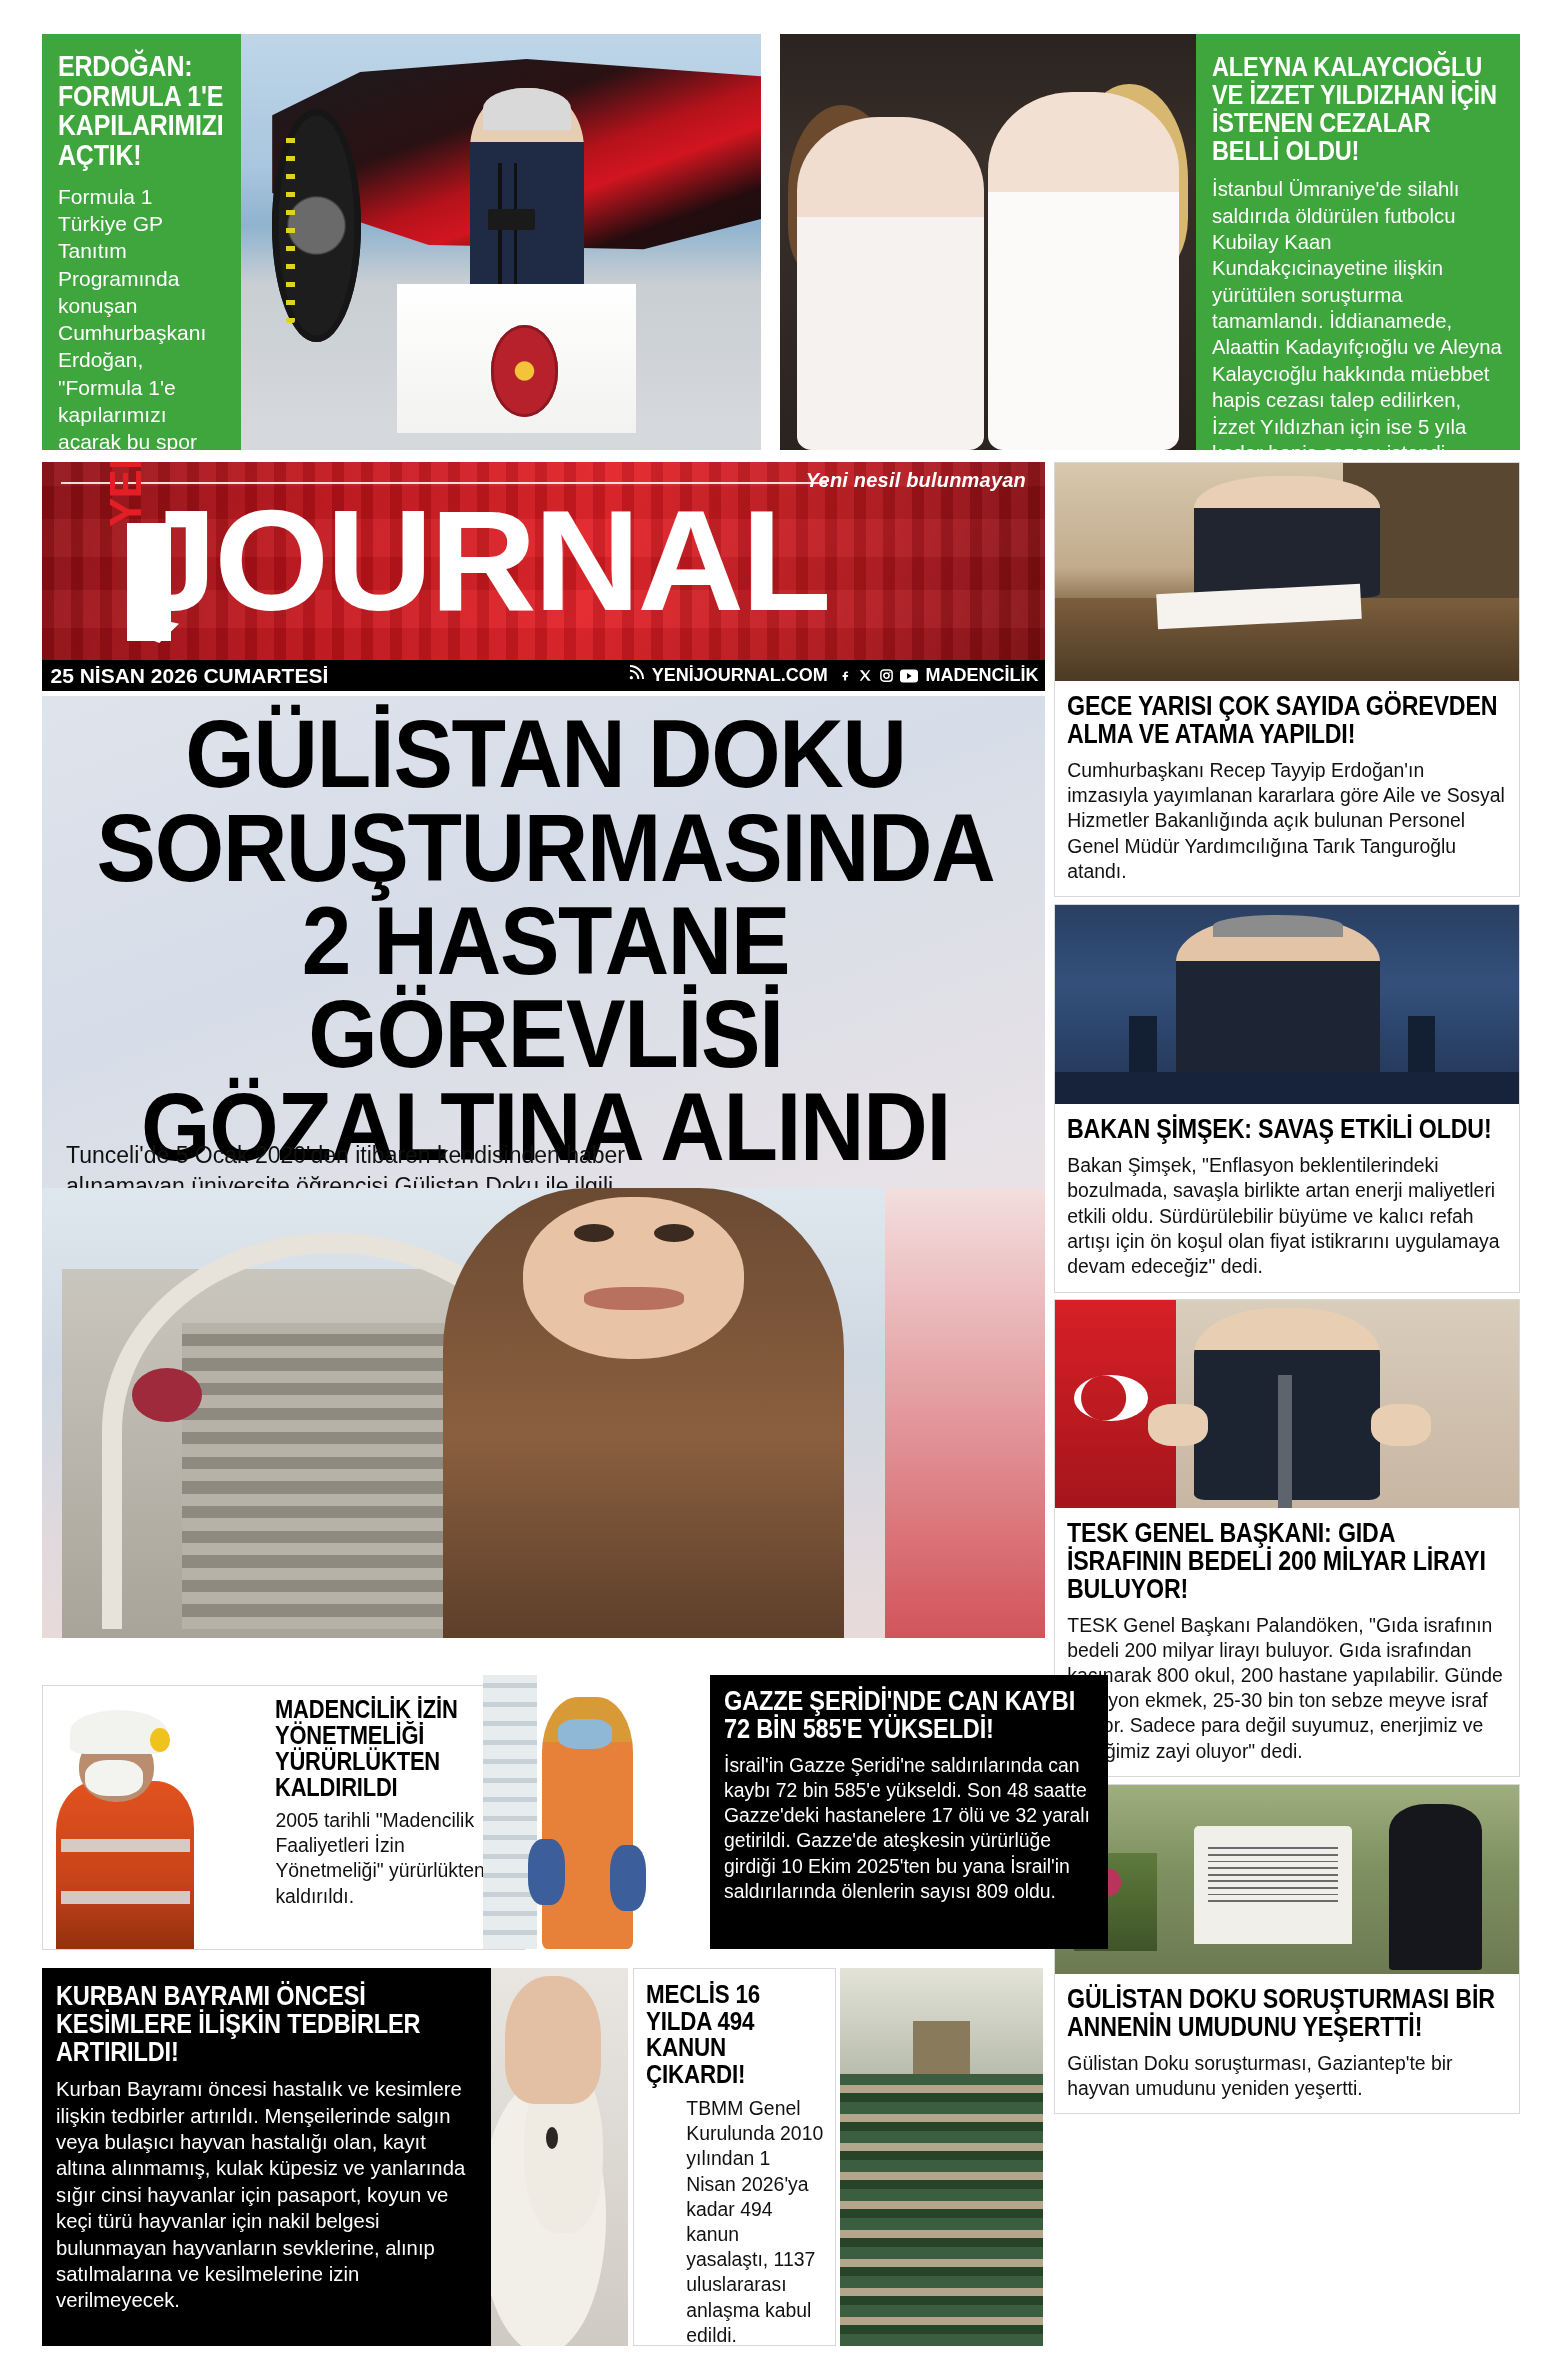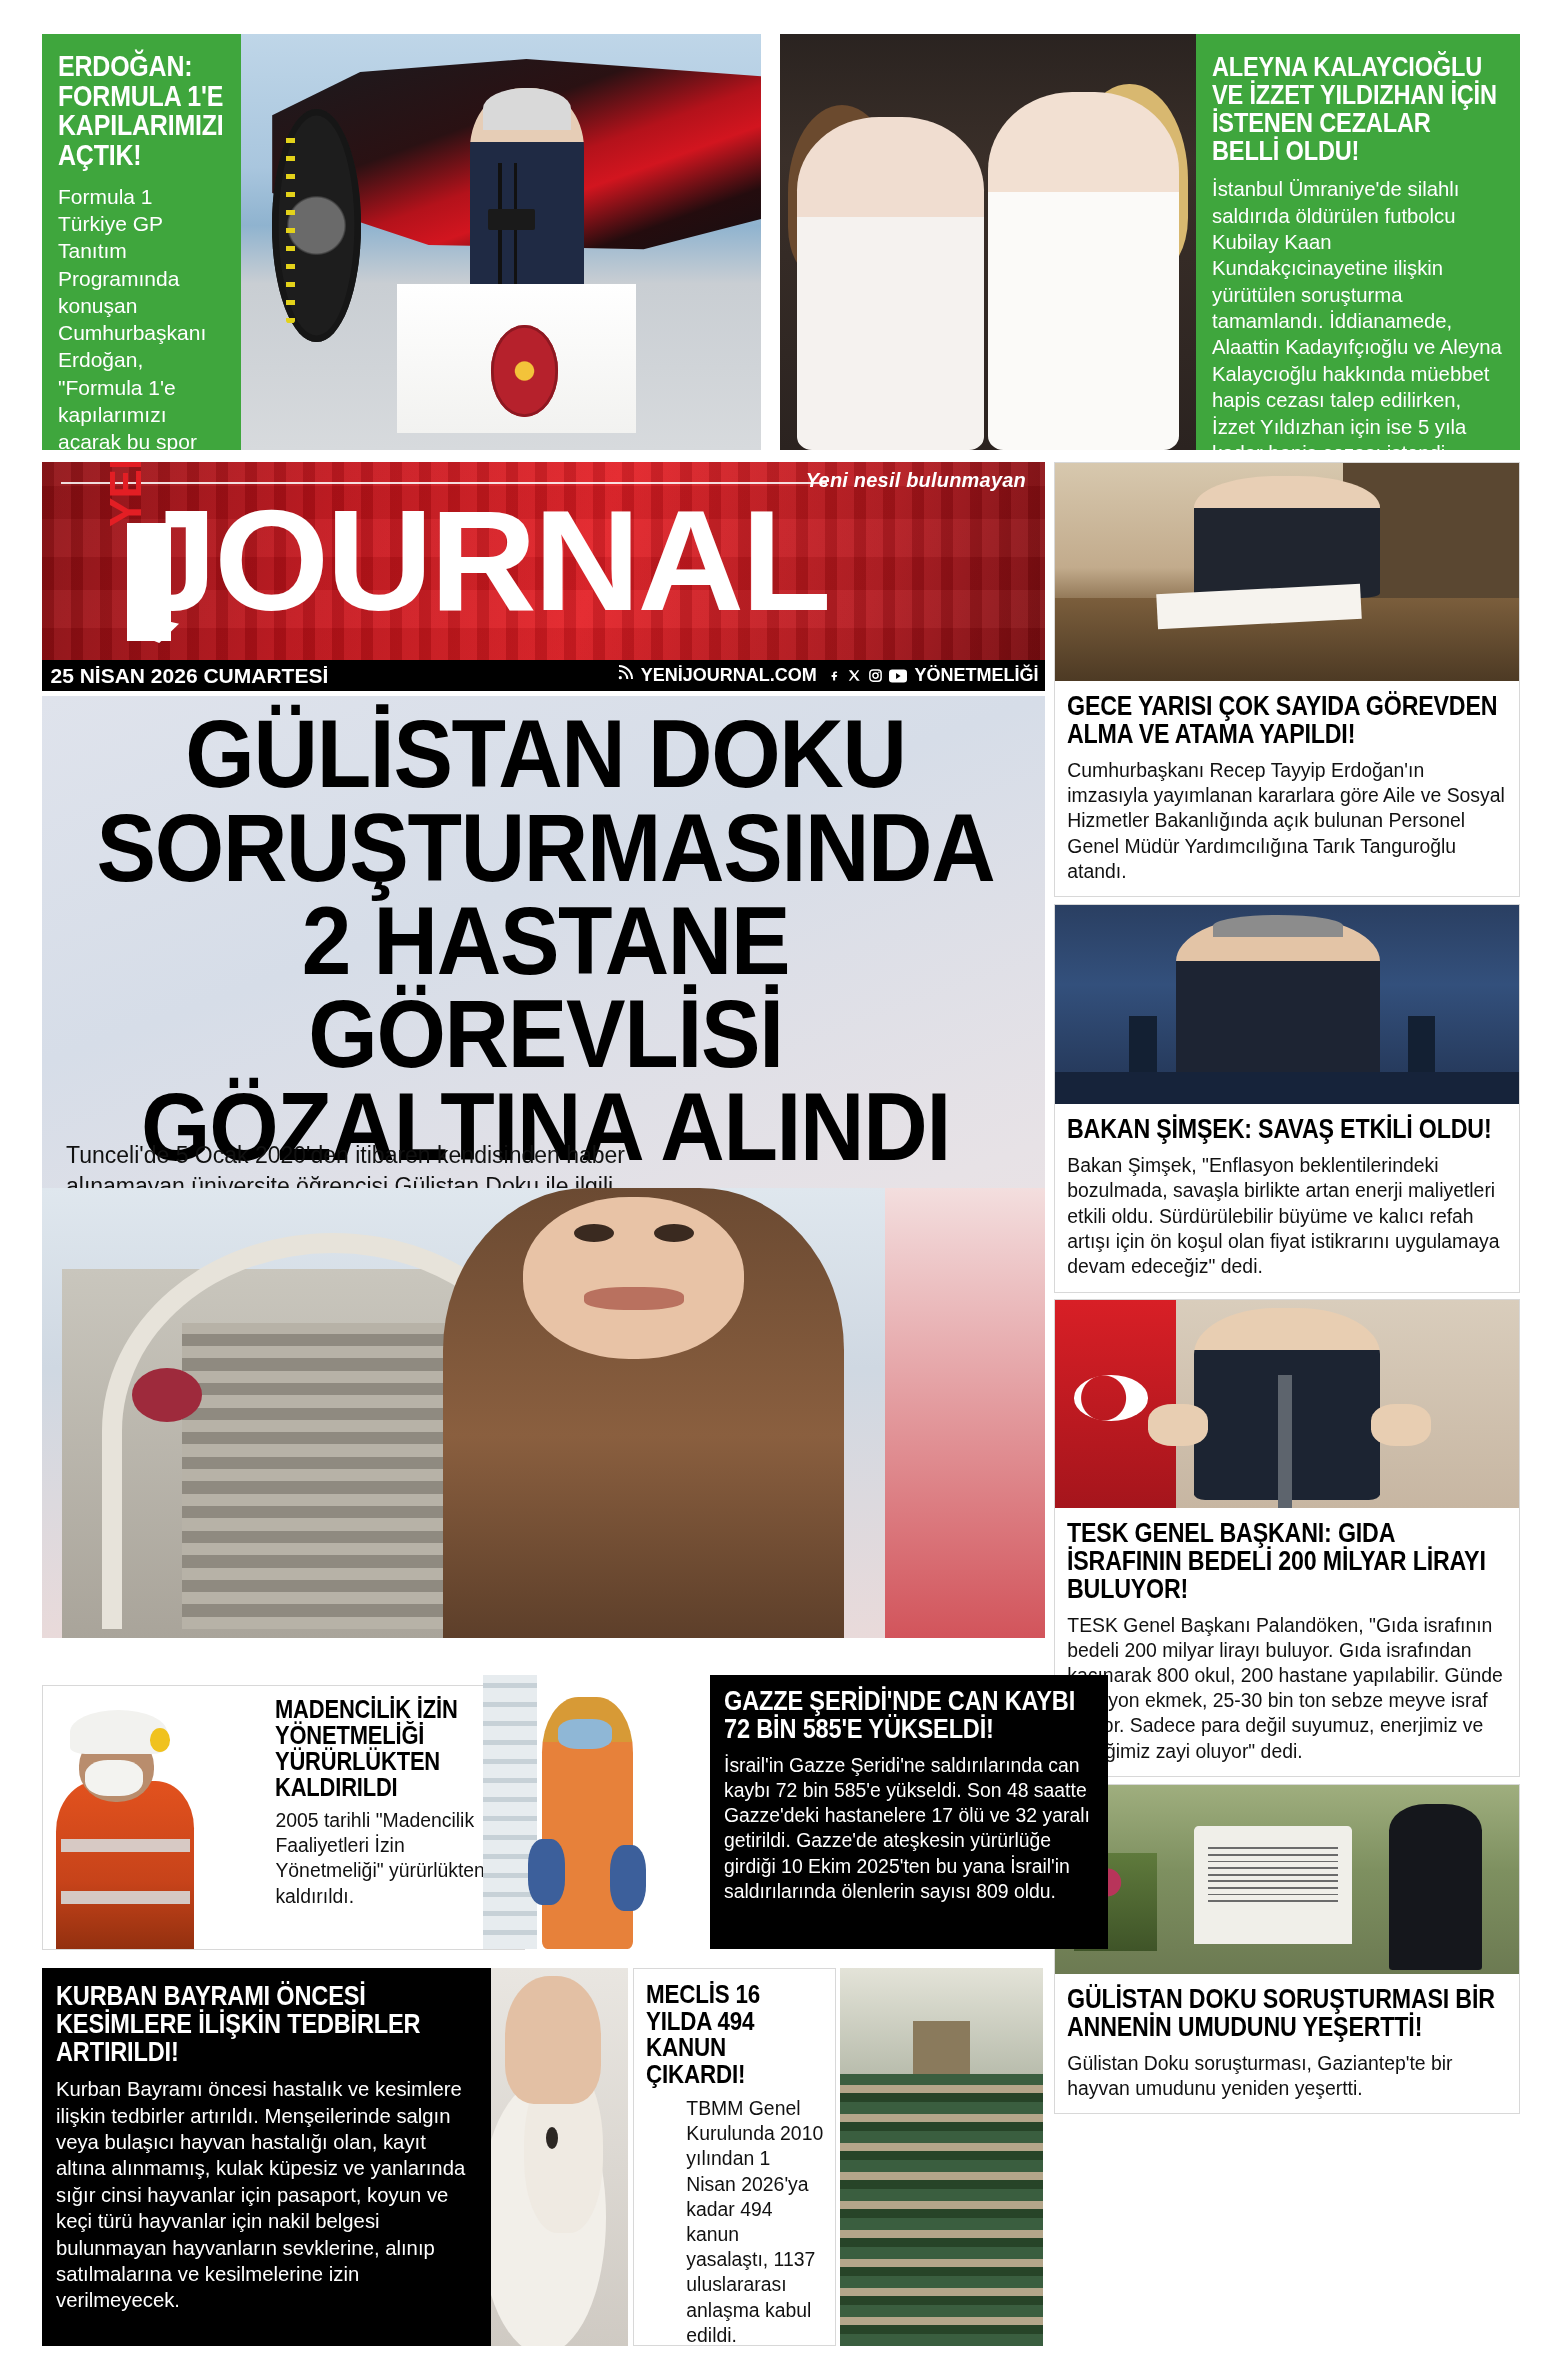--- a/index.html
+++ b/index.html
@@ -339,21 +339,21 @@
               <circle cx="17.4" cy="6.6" r="1.2" fill="#fff" stroke="none"></circle>
             </svg>
         </span>
         <span>
           <svg width="18" height="14" viewBox="0 0 28 20" fill="#fff">
               <rect x="0" y="0" width="28" height="20" rx="5"></rect>
               <path d="M11 5.5l7 4.5-7 4.5z" fill="#000"></path>
             </svg>
         </span>
       </span>
-      <span>YÖNETMELİĞİ</span>
+      <span>MADENCİLİK</span>
     </div>
   </div>
 
   <div class="lead">
     <div class="lead-hl">GÜLİSTAN DOKU SORUŞTURMASINDA 2 HASTANE GÖREVLİSİ GÖZALTINA ALINDI</div>
     <div class="body-txt lead-body">Tunceli'de 5 Ocak 2020'den itibaren kendisinden haber alınamayan üniversite öğrencisi Gülistan Doku ile ilgili yürütülen soruşturma kapsamında kentteki 2 hastane görevlisi gözaltına alındı.</div>
     <div class="photo" style="left:0;top:492px;width:1003px;height:450px;">
       <div class="ph" style="background:linear-gradient(180deg,#dfe7ee 0%, #cfd8e2 40%, #e9dada 100%);"></div>
       <div class="abs" style="left:2%;top:18%;width:56%;height:82%;background:linear-gradient(180deg,#c9c6bd,#a9a49a);"></div>
       <div class="abs" style="left:6%;top:10%;width:46%;height:88%;border-radius:50% 50% 0 0;border:20px solid #e7e3da;border-bottom:none;background:rgba(0,0,0,0);"></div>

